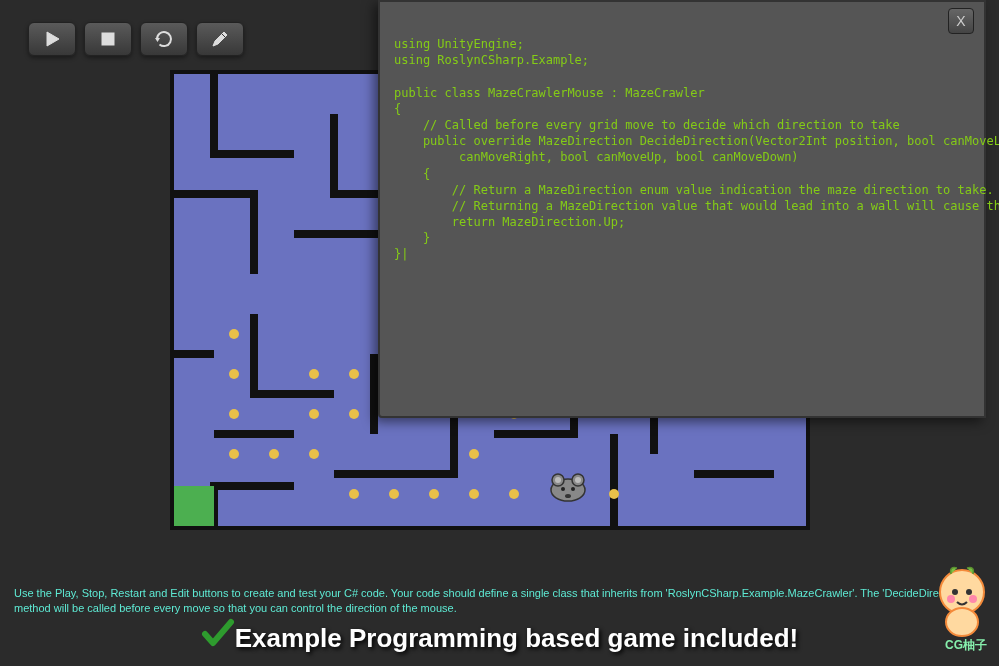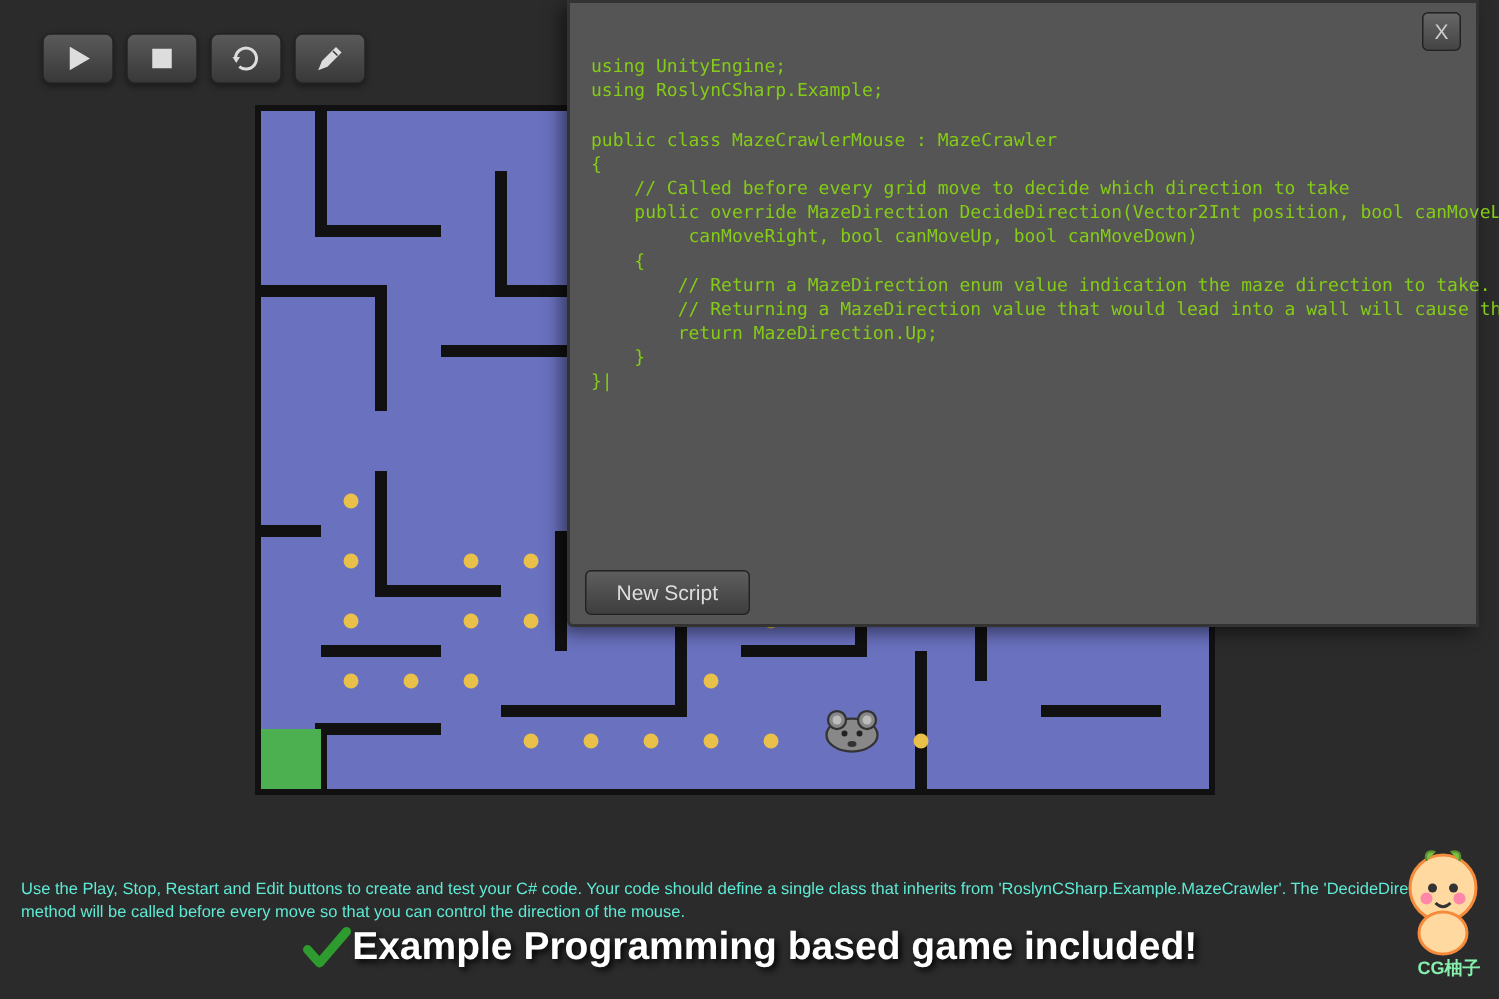--- a/index.html
+++ b/index.html
@@ -87,21 +87,21 @@
     position: absolute;
     top: 542px; left: 14px; right: 20px;
     color: #5eead4;
     font-size: 11px;
     line-height: 1.35;
     margin-top: 44px;
   }
   .banner {
     position: absolute;
     bottom: 12px; left: 0; right: 0;
-    display: flex; align-items: flex-start; justify-content: center;
+    display: flex; align-items: flex-end; justify-content: center;
     gap: 0;
   }
   .banner-text {
     color: #fff;
     font-size: 26px;
     font-weight: 600;
     text-shadow: 2px 2px 4px #000;
   }
   .check svg { width: 34px; height: 34px; }
   .mascot {
@@ -194,21 +194,20 @@
     // Called before every grid move to decide which direction to take
     public override MazeDirection DecideDirection(Vector2Int position, bool canMoveLeft, bool
          canMoveRight, bool canMoveUp, bool canMoveDown)
     {
         // Return a MazeDirection enum value indication the maze direction to take.
         // Returning a MazeDirection value that would lead into a wall will cause the maze crawl to restart
         return MazeDirection.Up;
     }
 }|</div>
   <div class="panel-footer">
-    <div class="footer-btn">New Script</div>
   </div>
 </div>
 
 <div class="instructions">Use the Play, Stop, Restart and Edit buttons to create and test your C# code. Your code should define a single class that inherits from 'RoslynCSharp.Example.MazeCrawler'. The 'DecideDirection' method will be called before every move so that you can control the direction of the mouse.</div>
 
 <div class="banner">
   <span class="check">
     <svg viewBox="0 0 34 34">
         <path d="M4 18 l8 9 L30 6" fill="none" stroke="#2e9b2e" stroke-width="6" stroke-linecap="round" stroke-linejoin="round"></path>
       </svg>

